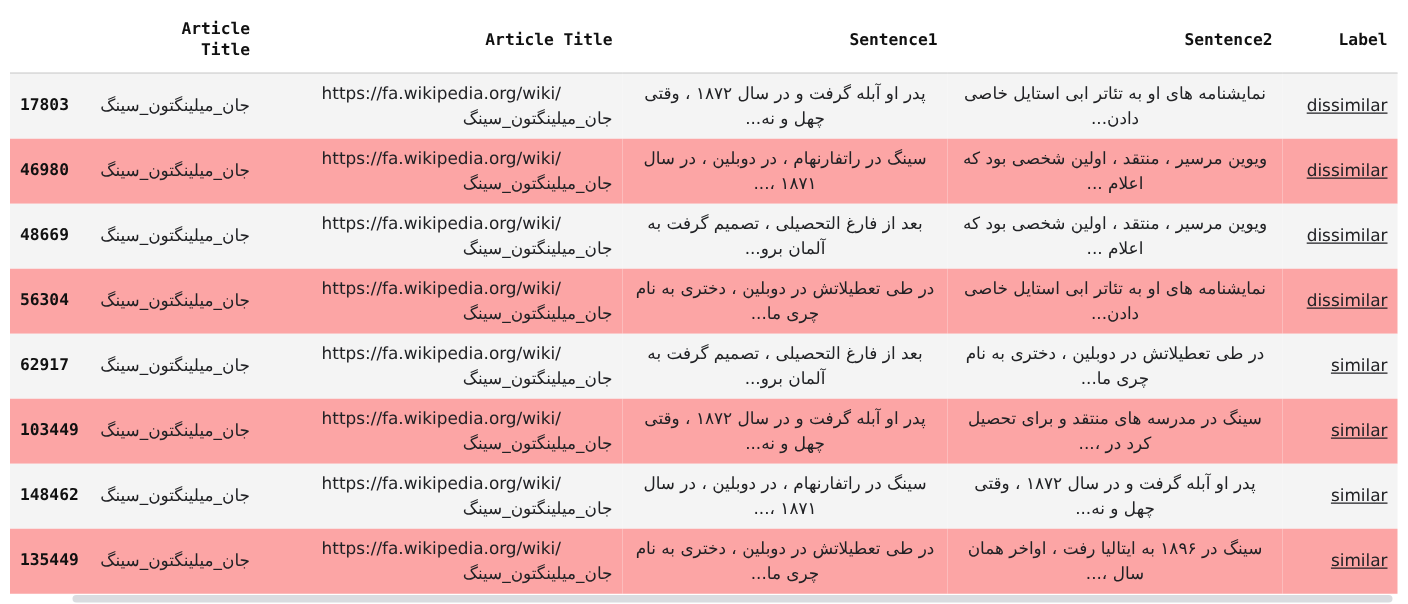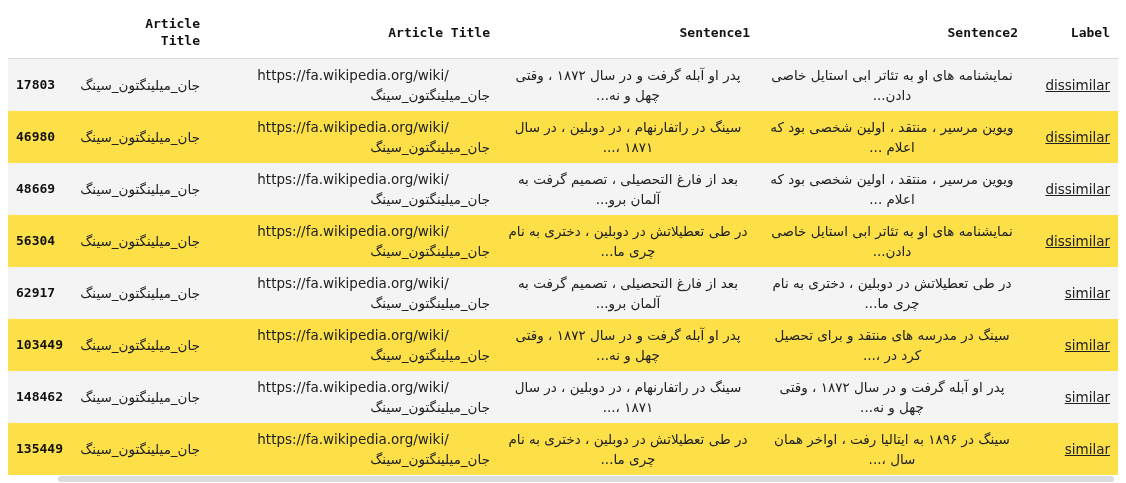--- a/index.html
+++ b/index.html
@@ -23,21 +23,21 @@
     font-size: 13px;
     color: #111111;
     text-align: right;
     vertical-align: middle;
     height: 48px;
     padding: 2px 8px;
     border-bottom: 1px solid #dadada;
     line-height: 17px;
   }
   thead th .hdr-wrap { display: inline-block; max-width: 64px; }
-  tbody tr { height: 52px; background: #fde047; }
+  tbody tr { height: 52px; background: #fca5a5; }
   tbody tr.stripe { background: #f4f4f4; }
   tbody th.idx {
     font-family: "DejaVu Sans Mono", "Liberation Mono", monospace;
     font-weight: 700;
     font-size: 13px;
     color: #111111;
     text-align: left;
     vertical-align: middle;
     padding: 0 8px;
   }

